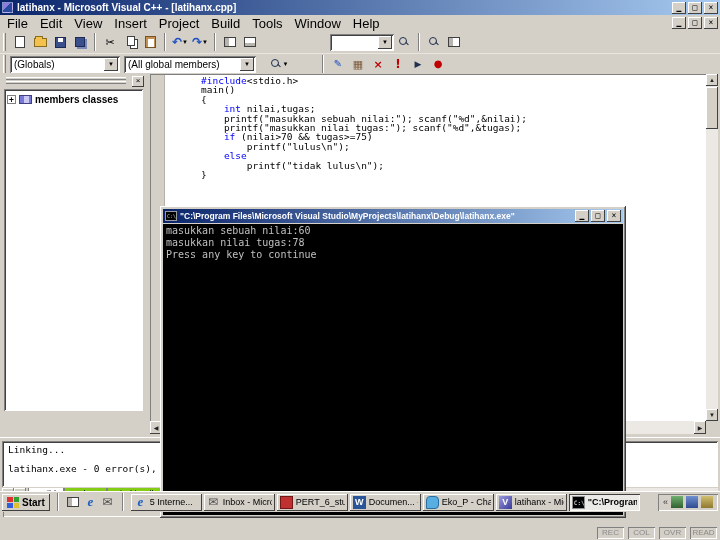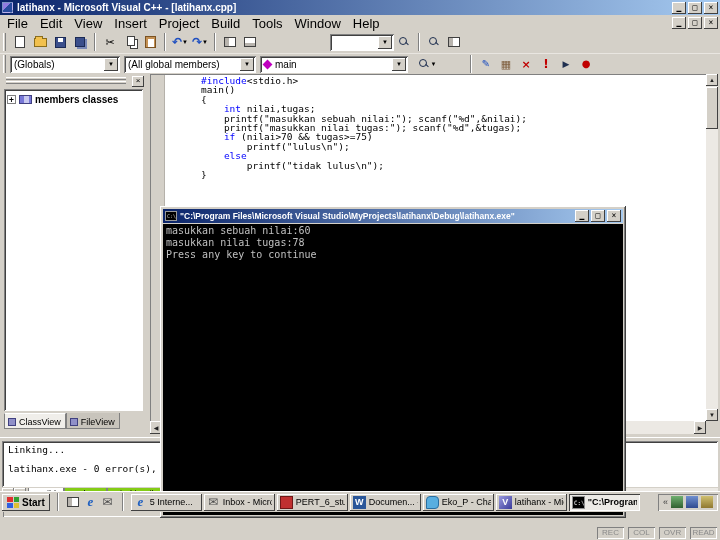--- a/index.html
+++ b/index.html
@@ -241,25 +241,20 @@
     <span class="combo" style="width:110px;">
       <span class="ctext">(Globals)</span>
       <span class="arrowbtn">▼</span>
     </span>
     <span style="width:4px;flex:none;"></span>
     <span class="combo" style="width:132px;">
       <span class="ctext">(All global members)</span>
       <span class="arrowbtn">▼</span>
     </span>
     <span style="width:4px;flex:none;"></span>
-    <span class="combo" style="width:148px;">
-      <span class="member-icon"></span>
-      <span class="ctext">main</span>
-      <span class="arrowbtn">▼</span>
-    </span>
     <span style="width:4px;flex:none;"></span>
     <span class="icbtn ic-wizact" style="width:30px;">
         <span class="ic-mag"></span>
         <span class="drop">▼</span>
       </span>
     <span class="spacer2"></span>
     <span class="tsep"></span>
     <span class="icbtn">
         <span class="glyph ic-compile">✎</span>
       </span>
@@ -286,30 +281,20 @@
       <div class="grip-h"></div>
       <span id="ws-close">×</span>
     </div>
     <div id="ws-tree">
       <div class="tree-node">
         <span class="expand-box">+</span>
         <span class="class-icon"></span>
         <span>members classes</span>
       </div>
     </div>
-    <div id="ws-tabs">
-        <span class="ws-tab active">
-          <span class="ws-tab-icon"></span>
-          <span>ClassView</span>
-        </span>
-        <span class="ws-tab">
-          <span class="ws-tab-icon"></span>
-          <span>FileView</span>
-        </span>
-      </div>
   </div>
 
   <div id="editor">
     <div id="editor-margin"></div>
     <div id="code-lines"><div class="code-line"><span class="kw">#include</span><span>&lt;stdio.h&gt;</span></div><div class="code-line"><span>main()</span></div><div class="code-line"><span>{</span></div><div class="code-line"><span>    </span><span class="kw">int</span><span> nilai,tugas;</span></div><div class="code-line"><span>    printf("masukkan sebuah nilai:"); scanf("%d",&amp;nilai);</span></div><div class="code-line"><span>    printf("masukkan nilai tugas:"); scanf("%d",&amp;tugas);</span></div><div class="code-line"><span>    </span><span class="kw">if</span><span> (nilai&gt;70 &amp;&amp; tugas&gt;=75)</span></div><div class="code-line"><span>        printf("lulus\n");</span></div><div class="code-line"><span>    </span><span class="kw">else</span></div><div class="code-line"><span>        printf("tidak lulus\n");</span></div><div class="code-line"><span>}</span></div></div>
   </div>
 
   <div id="vscroll" class="sb-track">
     <span class="sb-btn" style="left:0;top:0;width:12px;height:12px;">▲</span>
     <span class="sb-thumb" style="left:0;top:13px;width:12px;height:42px;"></span>

